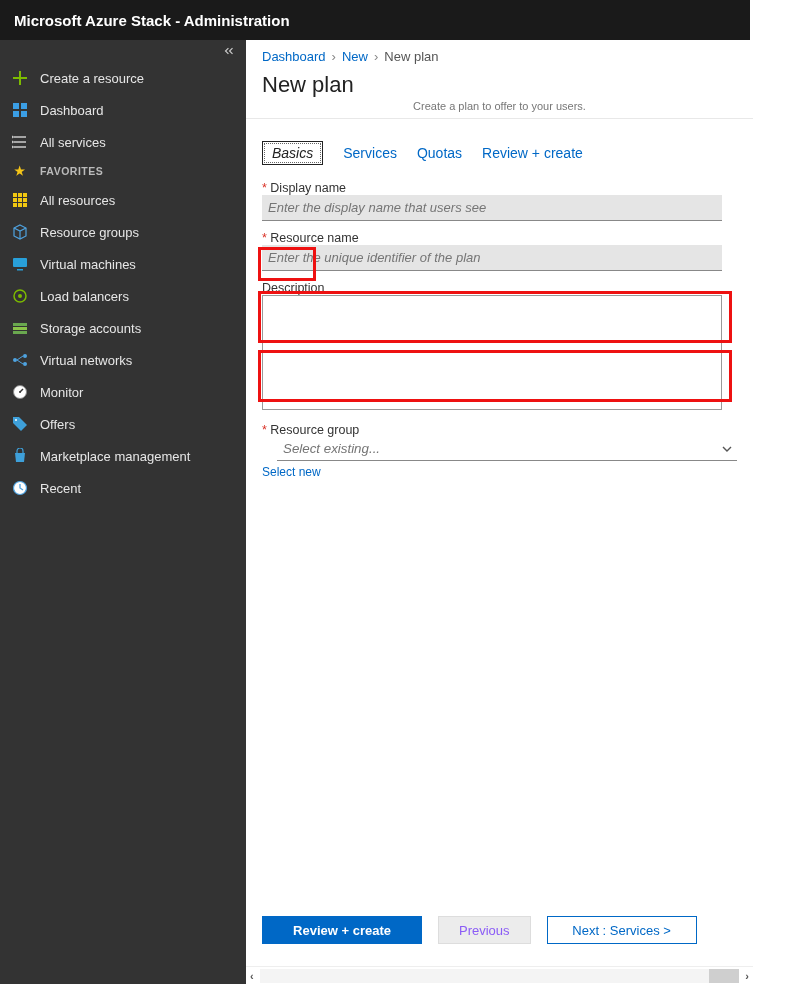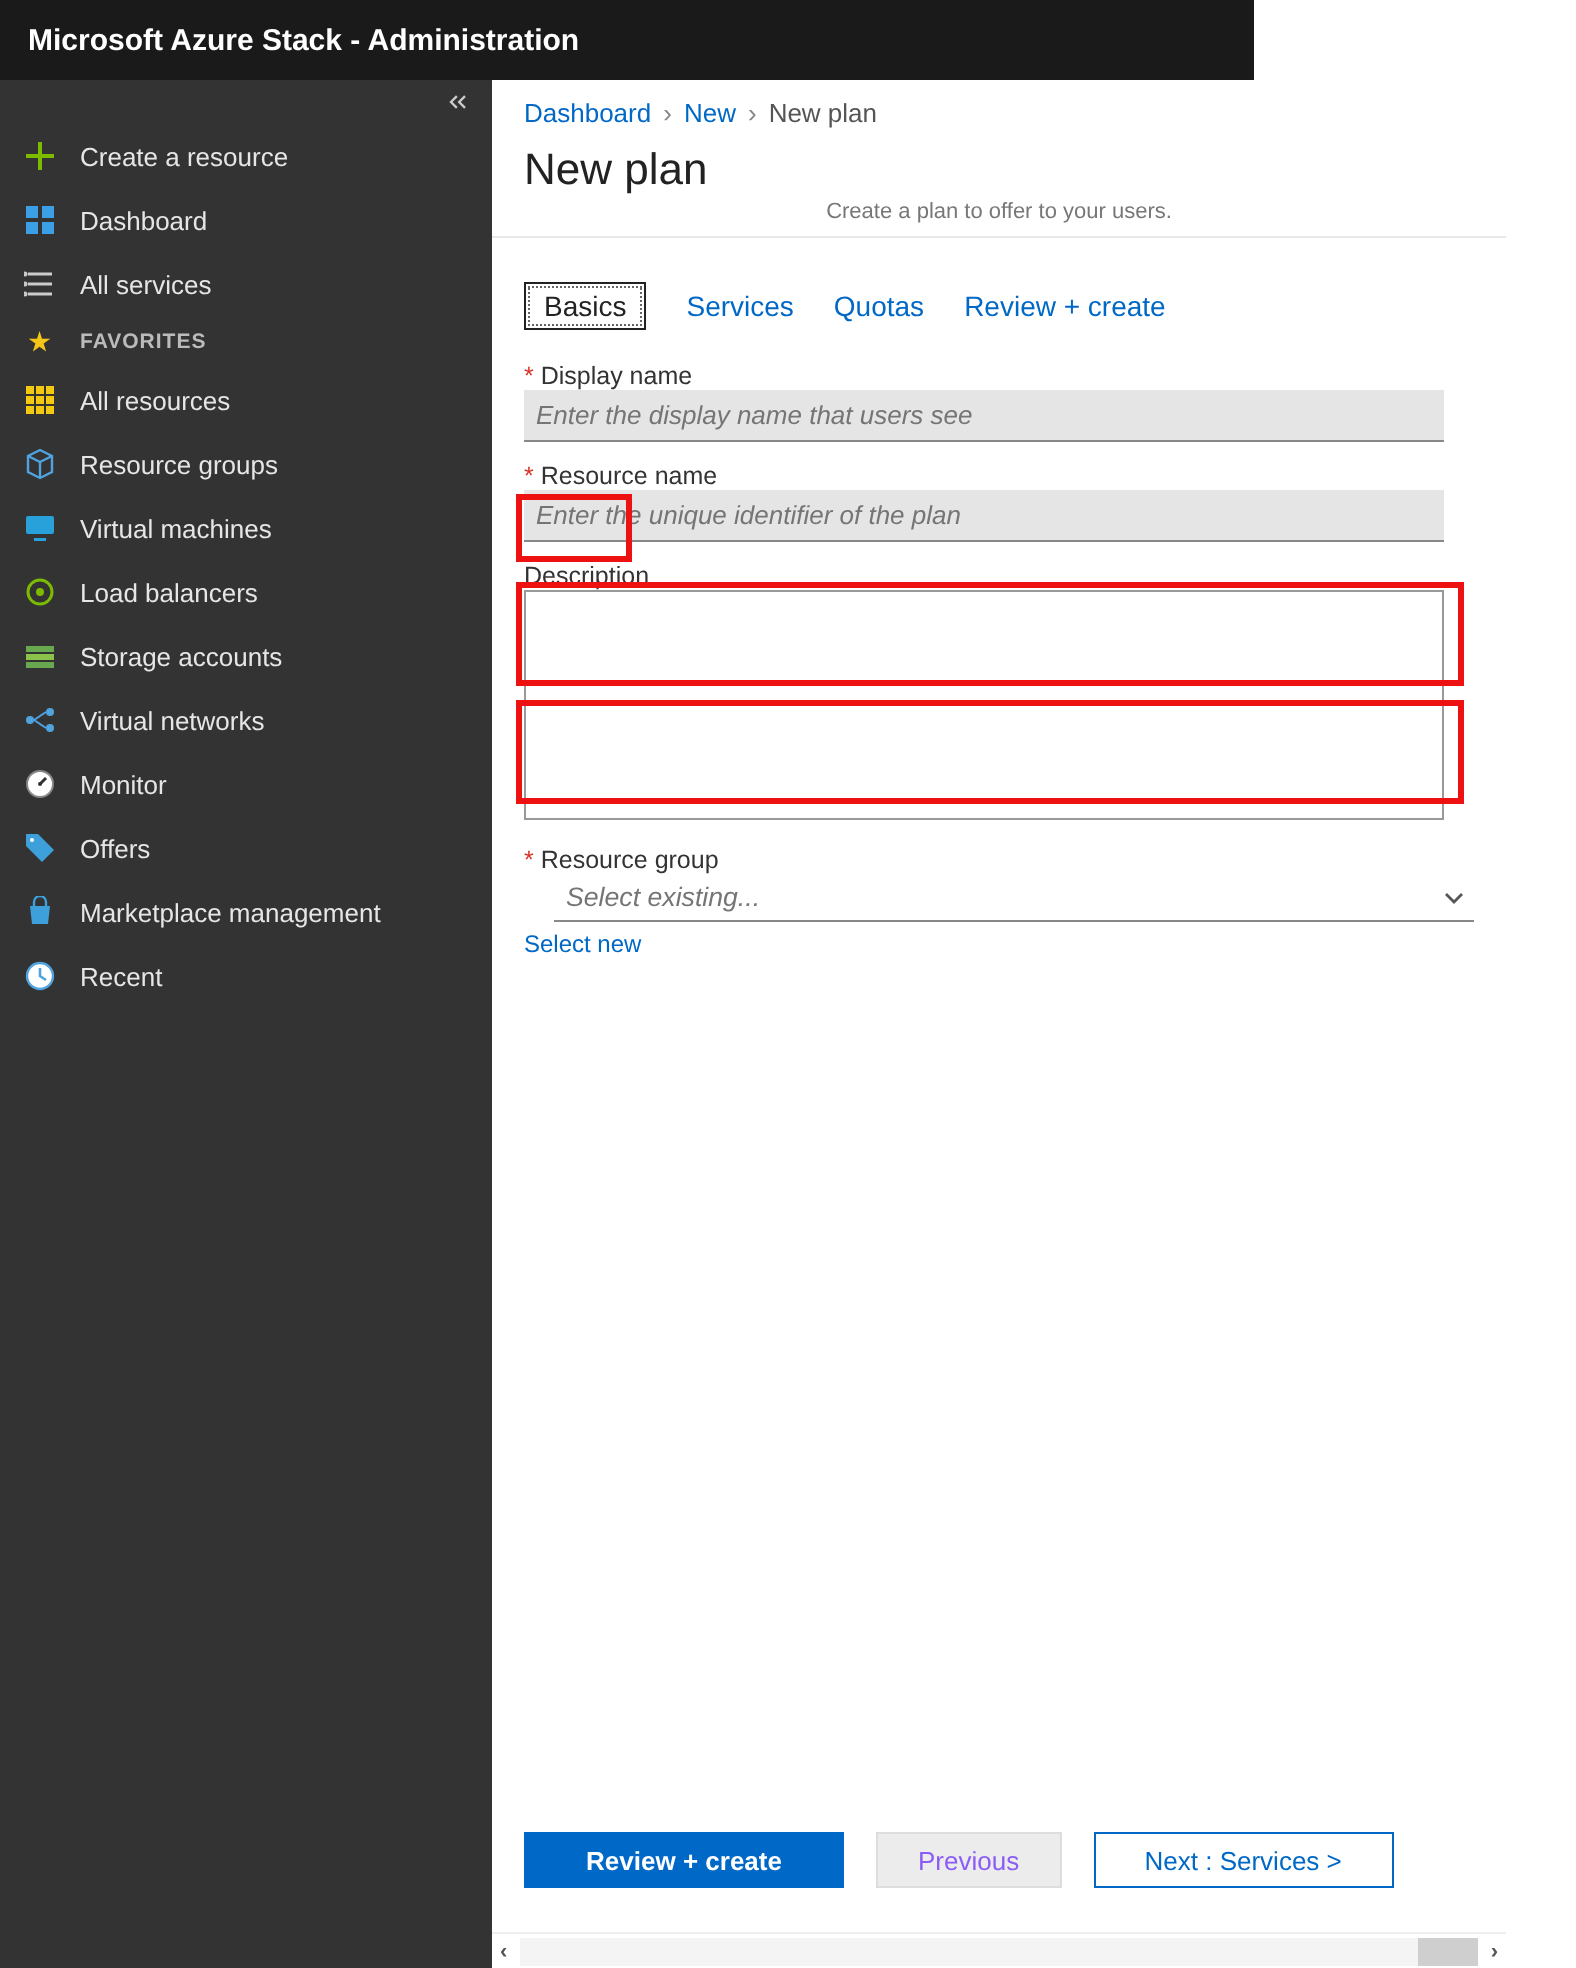--- a/index.html
+++ b/index.html
@@ -1,38 +1,38 @@
 <!DOCTYPE html>
 <html><head>
 <meta charset="utf-8">
 <style>
   * { box-sizing: border-box; margin: 0; padding: 0; }
   html, body { width: 788px; height: 984px; font-family: "Segoe UI", Arial, sans-serif; font-size: 13px; overflow: hidden; background: #fff; }
-  .topbar { height: 40px; background: #1a1a1a; color: #fff; display: flex; align-items: center; padding: 0 14px; width: 627px; }
+  .topbar { height: 40px; background: #1a1a1a; color: #fff; display: flex; align-items: center; padding: 0 14px; width: 750px; }
   .topbar-title { font-size: 15px; font-weight: 600; }
   .shell { display: flex; height: calc(984px - 40px); }
   .sidebar { width: 255px; background: #333333; color: #ddd; display: flex; flex-direction: column; position: relative; }
   .collapse-row { height: 22px; display: flex; justify-content: flex-end; align-items: center; padding-right: 10px; border-top-right-radius:4px; background:#333; }
   .collapse-row svg { width: 14px; height: 14px; stroke: #ccc; }
   .nav-item { display: flex; align-items: center; height: 32px; padding: 0 12px; gap: 12px; cursor: pointer; color: #e6e6e6; }
   .nav-icon { width: 16px; height: 16px; display: flex; align-items: center; justify-content: center; flex: 0 0 16px; }
   .nav-label { font-size: 13px; white-space: nowrap; }
   .fav-header { height: 26px; display:flex;align-items:center;padding:0 12px;gap:12px;color:#bbb; font-size: 10.5px; font-weight:700; letter-spacing: 0.5px; }
   .fav-header .nav-icon { font-size:12px; color:#f5c518; }
   .content { flex: 1; background: #fff; position: relative; display:flex; flex-direction:column; }
   .breadcrumb { height: 32px; display:flex; align-items:center; padding: 0 16px; gap:6px; font-size: 13px; color:#555;}
   .breadcrumb a { color: #0068c6; text-decoration:none; }
   .breadcrumb .sep { color: #888; }
   .page-head { padding: 0 16px 6px 16px; border-bottom: 1px solid #e8e8e8; }
   .page-title { font-size: 22px; font-weight: 400; color:#222; }
   .page-sub { font-size: 11px; color:#777; margin-top: 2px; text-align: center; }
   .tabs { display:flex; gap: 20px; padding: 22px 16px 0 16px; align-items: center; }
   .tab { color:#0068c6; font-size: 14px; padding: 4px 0; cursor:pointer; }
   .tab.active { color:#222; }
-  .tab.active .tab-box { border:1px solid #222; padding:3px 9px; outline:1px dotted #666; outline-offset:-3px; }
+  .tab.active .tab-box { border:1px solid #222; padding:3px 9px; outline:1px dotted #666; outline-offset:-3px;font-style:italic; }
   .form-area { padding: 6px 16px 0 16px; flex:1; overflow:auto; position:relative; }
   .field-row { margin-top: 10px; }
   .field-label { font-size: 12.5px; color:#333; }
   .req::before { content:"* "; color:#d93025; }
   .text-input { width: 460px; max-width:100%; height: 26px; border:none; border-bottom:1px solid #888; padding: 2px 6px; font-size:13px; font-style:italic; color:#777; background:#e5e5e5; }
   .textarea { width:460px; height:115px; border:1px solid #999; resize:none; padding:4px; font-size:13px; }
   .select-input { width:460px; height:24px; border:none; border-bottom:1px solid #888; font-style:italic; color:#777; padding:2px 6px; background:#fff; position:relative; }
   .select-wrap { position:relative; width:460px;margin-left:15px; }
   .select-caret { position:absolute; right:4px; top:6px; pointer-events:none; }
   .link-small { color:#0068c6; font-size:12px; text-decoration:none; display:inline-block; margin-top:4px; cursor:pointer;}

